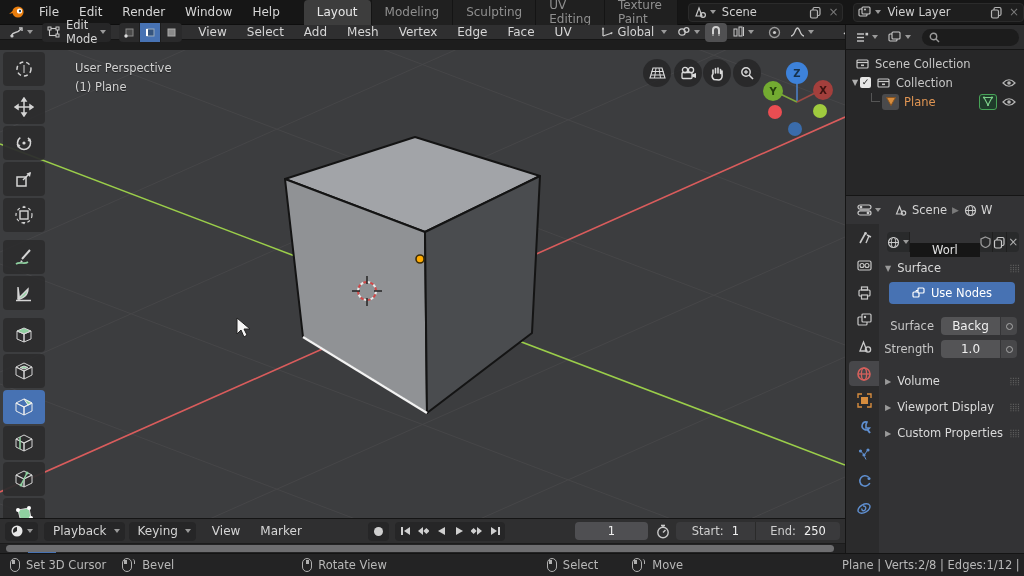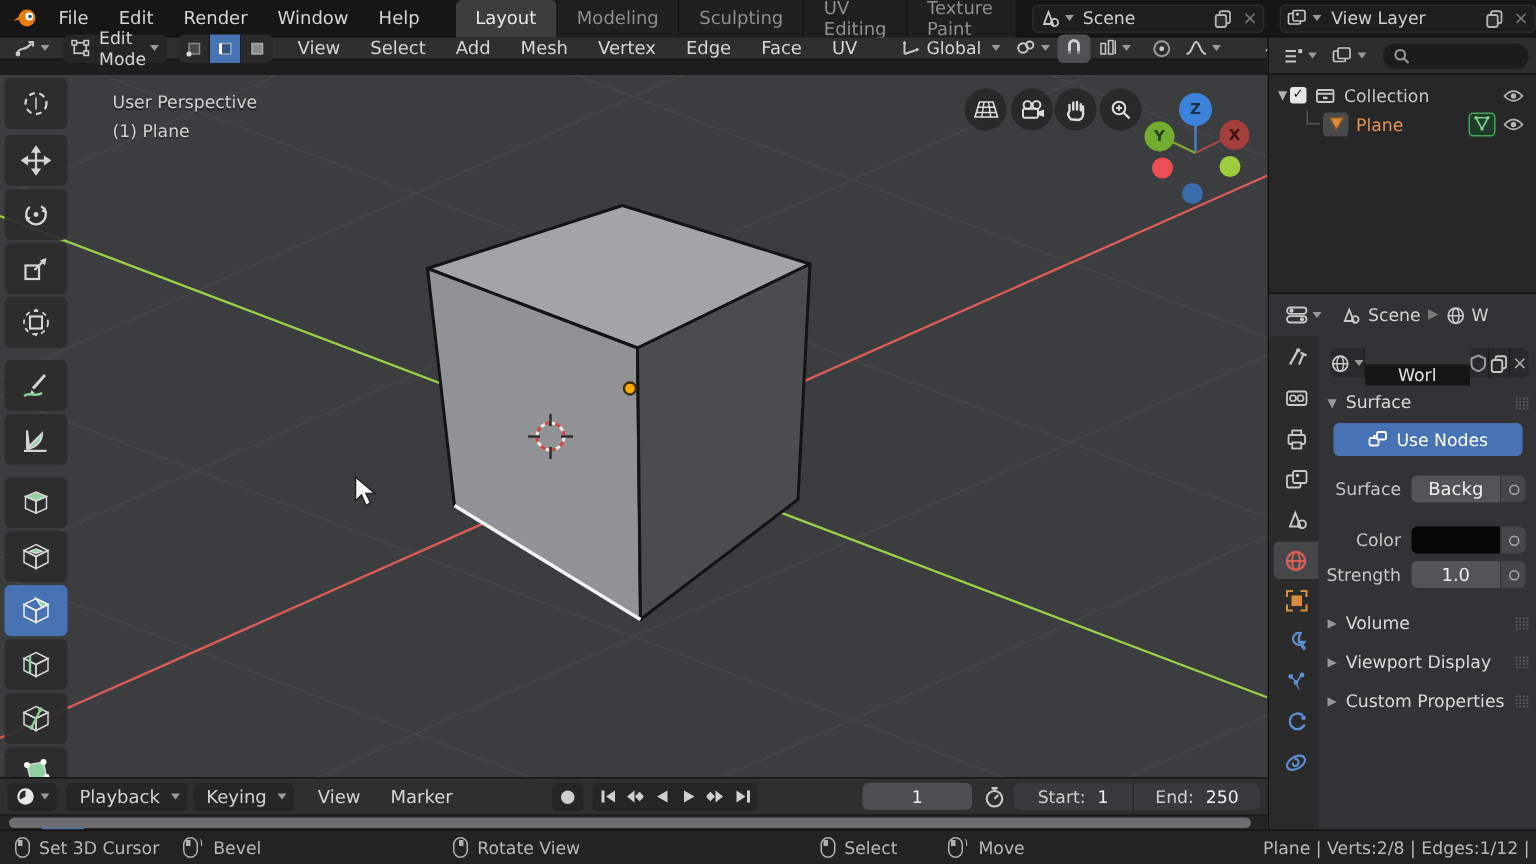--- a/index.html
+++ b/index.html
@@ -295,20 +295,30 @@
       <span class="icon">
           <svg width="11" height="11" viewBox="0 0 11 11">
             <circle cx="4.5" cy="4.5" r="3.2" fill="none" stroke="#9a9a9a" stroke-width="1.4"></circle>
             <line x1="7" y1="7" x2="10" y2="10" stroke="#9a9a9a" stroke-width="1.4"></line>
           </svg>
         </span>
     </span>
   </div>
 
   <div class="abs outliner">
+    <div class="ol-row" style="padding-left:10px">
+      <span class="icon" style="margin-right:6px">
+          <svg width="13" height="12" viewBox="0 0 13 12">
+            <rect x="1" y="2" width="11" height="8" rx="1" fill="none" stroke="#c9c9c9" stroke-width="1.2"></rect>
+            <line x1="1" y1="4.5" x2="12" y2="4.5" stroke="#c9c9c9" stroke-width="1.2"></line>
+            <rect x="5" y="6.5" width="3" height="1.6" fill="#c9c9c9"></rect>
+          </svg>
+        </span>
+      <span>Scene Collection</span>
+    </div>
     <div class="ol-row">
       <span style="color:#b0b0b0;font-size:8px;width:14px;text-align:center;padding-left:4px">▼</span>
       <span class="checkbox">✓</span>
       <span class="icon" style="margin:0 6px">
           <svg width="13" height="12" viewBox="0 0 13 12">
             <rect x="1" y="2" width="11" height="8" rx="1" fill="none" stroke="#c9c9c9" stroke-width="1.2"></rect>
             <line x1="1" y1="4.5" x2="12" y2="4.5" stroke="#c9c9c9" stroke-width="1.2"></line>
             <rect x="5" y="6.5" width="3" height="1.6" fill="#c9c9c9"></rect>
           </svg>
         </span>
@@ -495,27 +505,20 @@
               <rect x="6" y="1" width="6" height="5" rx="1" fill="#4772b3" stroke="#fff" stroke-width="1.2"></rect>
               <path d="M4 5 L4 3.5 L6 3.5" fill="none" stroke="#fff"></path>
             </svg>
           </span>
         <span>Use Nodes</span>
       </div>
 
       <div class="prow" style="margin-top:12px">
         <span class="lab">Surface</span>
         <span class="field">Backg</span>
-        <span class="decor">
-            <i></i>
-          </span>
-      </div>
-      <div class="prow" style="margin-top:14px">
-        <span class="lab">Color</span>
-        <span class="field" style="background:#050505"></span>
         <span class="decor">
             <i></i>
           </span>
       </div>
       <div class="prow">
         <span class="lab">Strength</span>
         <span class="field">1.0</span>
         <span class="decor">
             <i></i>
           </span>

